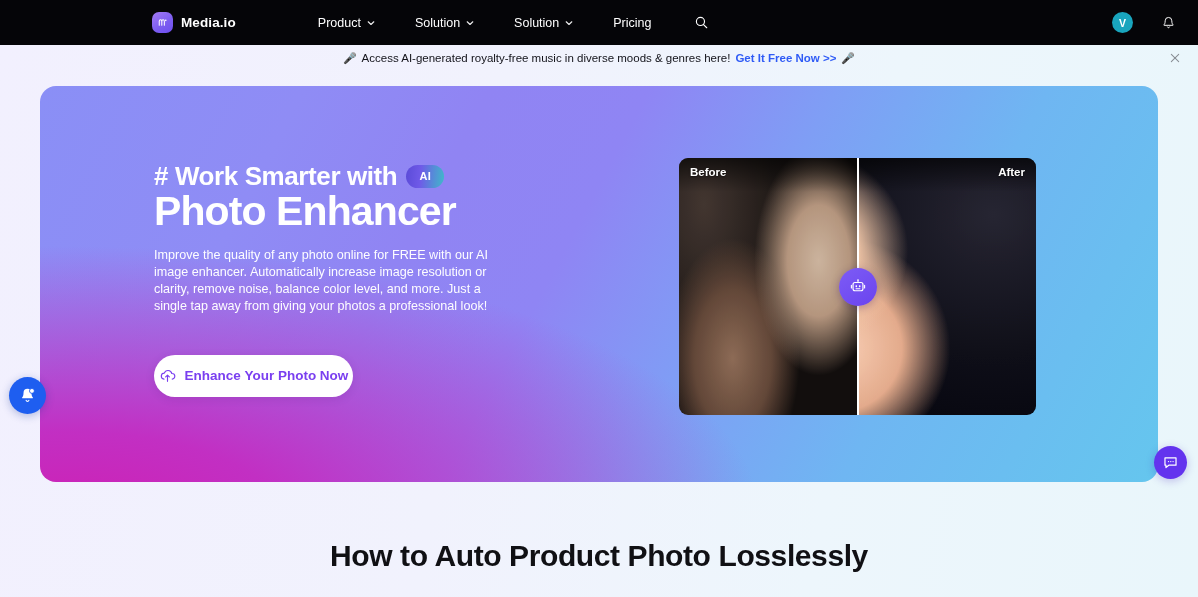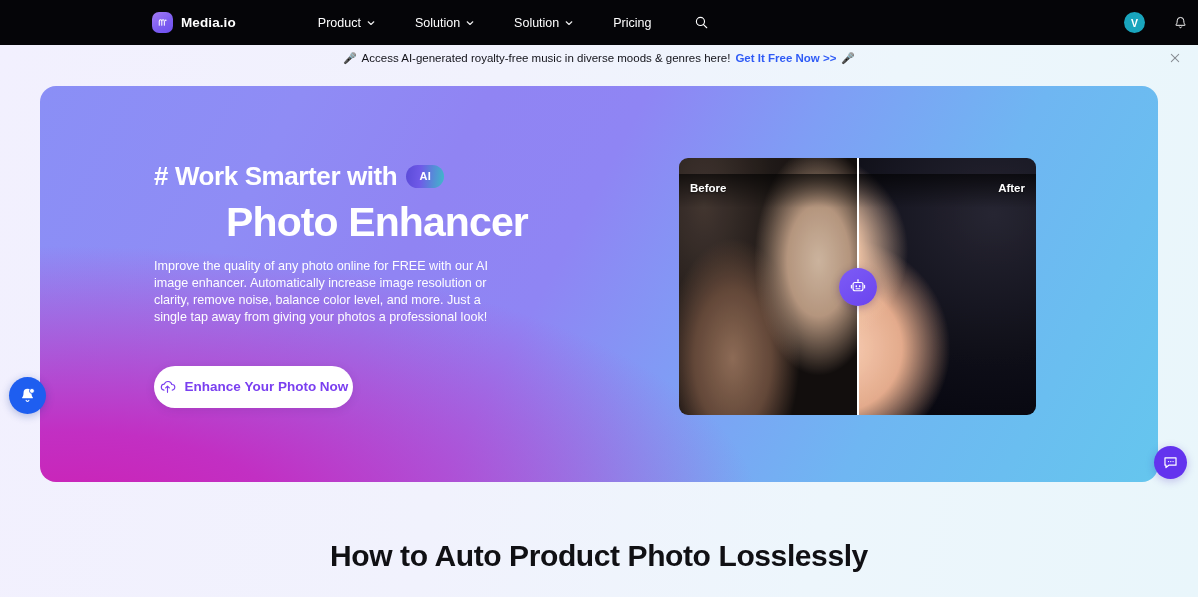--- a/index.html
+++ b/index.html
@@ -7,21 +7,21 @@
   body {
     font-family:"Liberation Sans", sans-serif;
     background:linear-gradient(100deg,#f2f0fe 0%,#f1f2fd 40%,#edf6fc 70%,#e9f6fb 100%);
     color:#1b1b1f;
     -webkit-font-smoothing:antialiased;
   }
 
   
   .navbar{
     height:45px; background:#050508; display:flex; align-items:center;
-    padding:0 10px 0 152px; position:relative;
+    padding:0 22px 0 152px; position:relative;
   }
   .brand{ display:flex; align-items:center; gap:8px; }
   .brand-mark{
     width:21px; height:21px; border-radius:7px;
     background:linear-gradient(145deg,#a37bf4 0%,#7b5cf0 60%,#6d4ef0 100%);
     display:flex; align-items:center; justify-content:center; flex:none;
   }
   .brand-name{ color:#fff; font-size:13.5px; font-weight:700; letter-spacing:.1px; }
   .nav-links{ display:flex; align-items:center; margin-left:62px; gap:0; }
   .nav-item{
@@ -67,22 +67,22 @@
     font-size:26px; font-weight:800; color:#fff; letter-spacing:-.4px;
     line-height:1;
   }
   .ai-badge{
     width:38px; height:23px; border-radius:12px;
     background:linear-gradient(95deg,#5b4bd8 0%,#6f5ae8 38%,#3fb9c9 100%);
     display:flex; align-items:center; justify-content:center;
     color:#fff; font-size:11px; font-weight:700; letter-spacing:.3px;
   }
   .hero-title{
-    margin-top:11px; font-size:41px; font-weight:800; color:#fff;
-    letter-spacing:-.9px; line-height:1.08;text-align:center;
+    font-size:41px; font-weight:800; color:#fff;
+    letter-spacing:-.9px; line-height:1.08;
   }
   .hero-desc{
     margin-top:14px; width:352px;
     font-size:12.6px; line-height:1.34; color:#fdfdff; font-weight:400;
   }
   .cta{
     margin-top:40px; width:199px; height:42px; border-radius:21px;
     background:#fff; border:none; cursor:pointer;
     display:flex; align-items:center; justify-content:center; gap:9px;
     color:#7a3ff0; font-size:13.5px; font-weight:700;
@@ -111,21 +111,21 @@
     position:absolute; inset:0; left:-100%; width:200%;
     background:
       radial-gradient(46% 58% at 32% 36%, #f6e0cf 0%, #e8c4aa 38%, rgba(200,150,120,0) 70%),
       radial-gradient(40% 54% at 44% 74%, #f0cdb8 0%, #d9a98f 46%, rgba(170,120,95,0) 80%),
       radial-gradient(80% 95% at 88% 22%, #2b2a35 0%, #15151d 58%, #0c0c12 100%),
       linear-gradient(200deg,#241f2b 0%,#120f16 100%);
     filter:saturate(1.12) contrast(1.06);
   }
   .img-after-inner{ position:absolute; inset:0; }
   .label{
-    position:absolute; top:16px; left:0; right:0; height:34px;
+    position:absolute; top:0; left:0; right:0; height:34px;
     background:linear-gradient(180deg,rgba(0,0,0,.62) 0%,rgba(0,0,0,0) 100%);
     pointer-events:none;
   }
   .label span{
     position:absolute; top:8px; color:#fff; font-size:11.5px; font-weight:600;
     text-shadow:0 1px 2px rgba(0,0,0,.5);
   }
   .label.l span{ left:11px; }
   .label.r span{ right:11px; }
   .divider{

